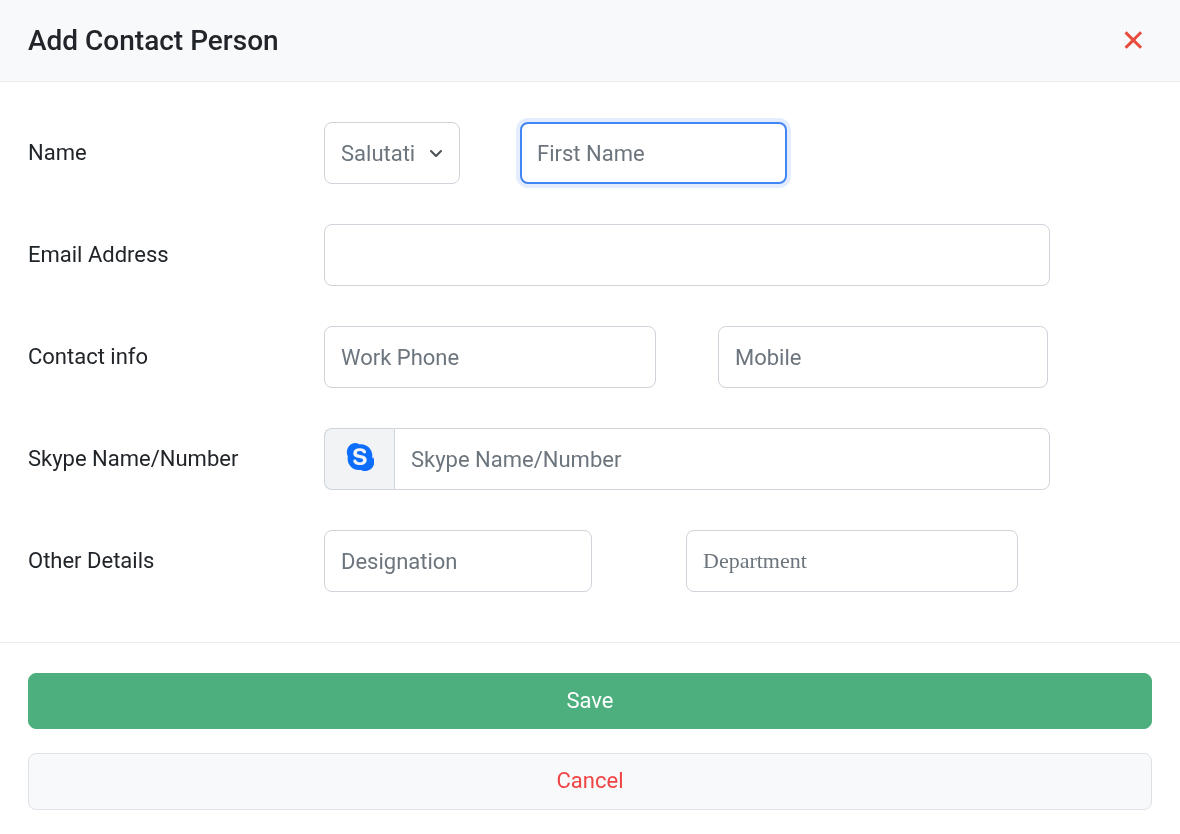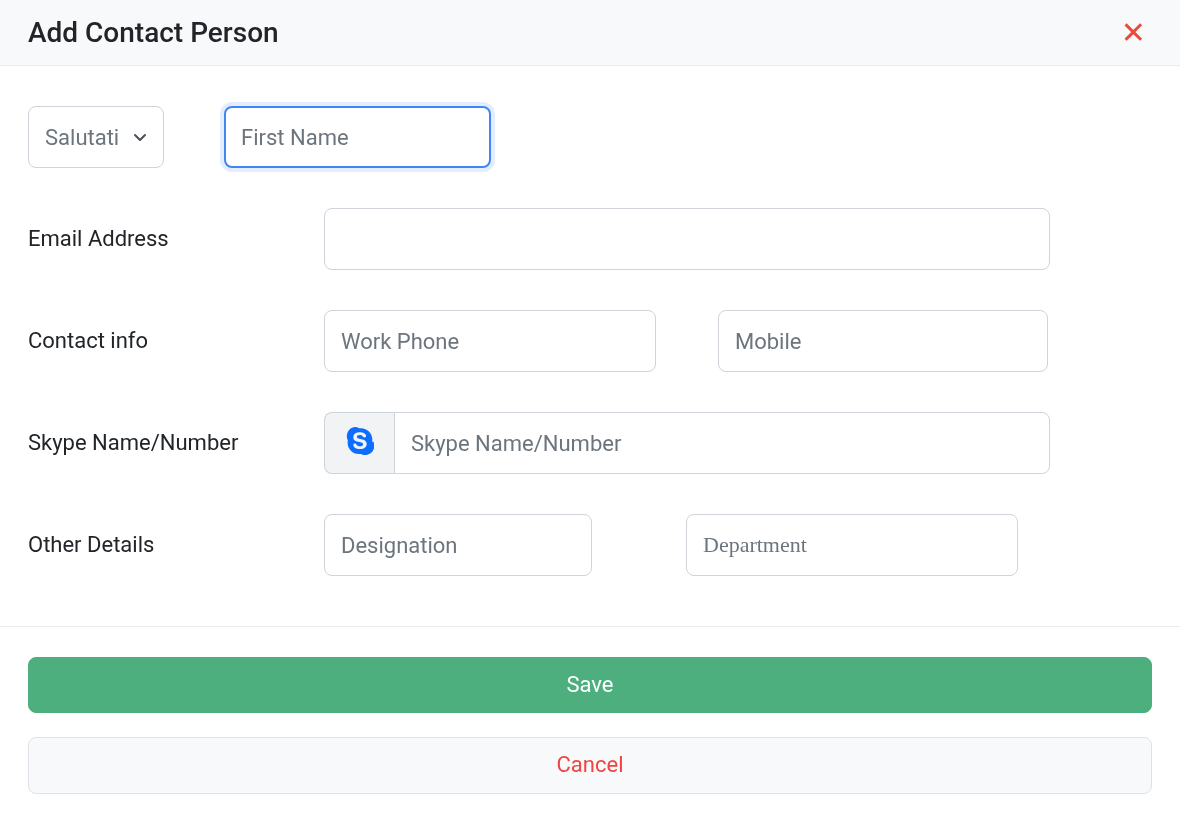--- a/index.html
+++ b/index.html
@@ -9,21 +9,21 @@
     }
     body {
       font-family: -apple-system, BlinkMacSystemFont, "Segoe UI", Roboto, Helvetica, Arial, sans-serif;
       background: #fff;
       width: 1180px;
       height: 834px;
       color: #212529;
     }
     .modal-header {
       background: #f8f9fa;
-      padding: 16px 28px;
+      padding: 24px 28px;
       display: flex;
       align-items: center;
       justify-content: space-between;
       border-bottom: 1px solid #e9ecef;
     }
     .modal-title {
       font-size: 28px;
       font-weight: 500;
       color: #212529;
     }
@@ -160,20 +160,21 @@
 <body>
 
 <div class="modal-header">
   <div class="modal-title">Add Contact Person</div>
   <div class="close-icon">✕</div>
 </div>
 
 <div class="modal-body">
 
   <div class="form-row name-row">
+    <div class="form-label">Name</div>
     <div class="form-controls">
       <div class="select-wrap">
         <input class="input salutation" readonly="" placeholder="Salutation" style="">
         <span class="chevron-down">
           <svg width="16" height="16" viewBox="0 0 16 16">
               <path fill="none" stroke="currentColor" stroke-width="2" stroke-linecap="round" stroke-linejoin="round" d="M3 6l5 5 5-5"></path>
             </svg>
         </span>
       </div>
       <input class="input first-name focused" placeholder="First Name" style="">

